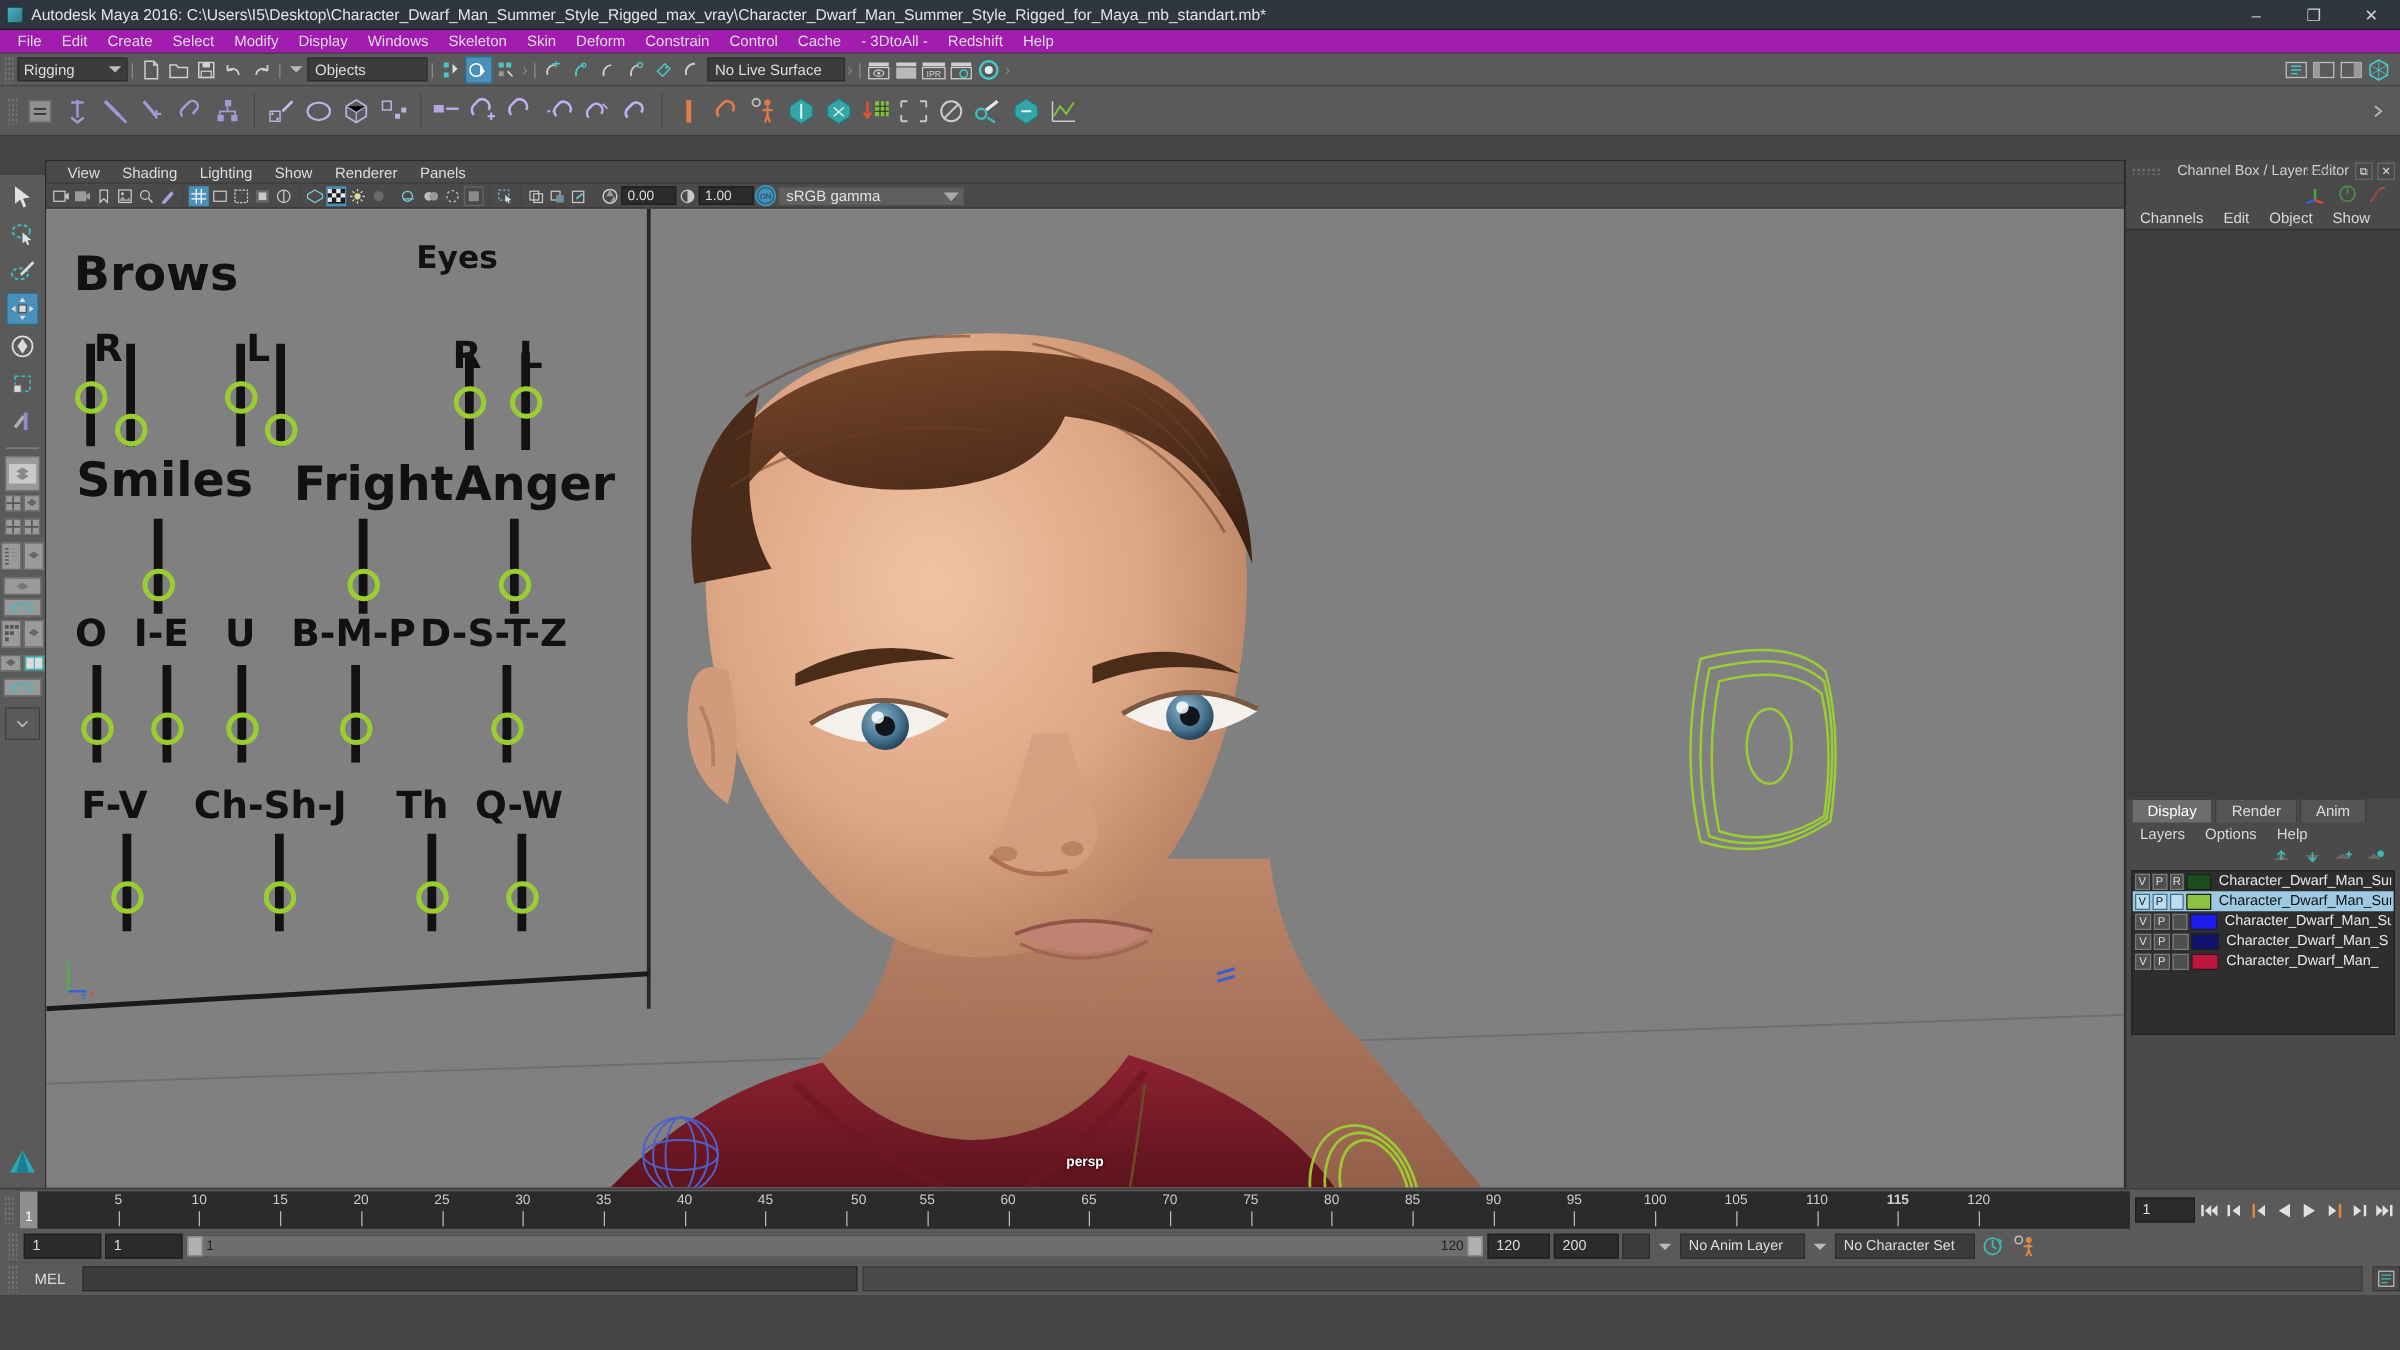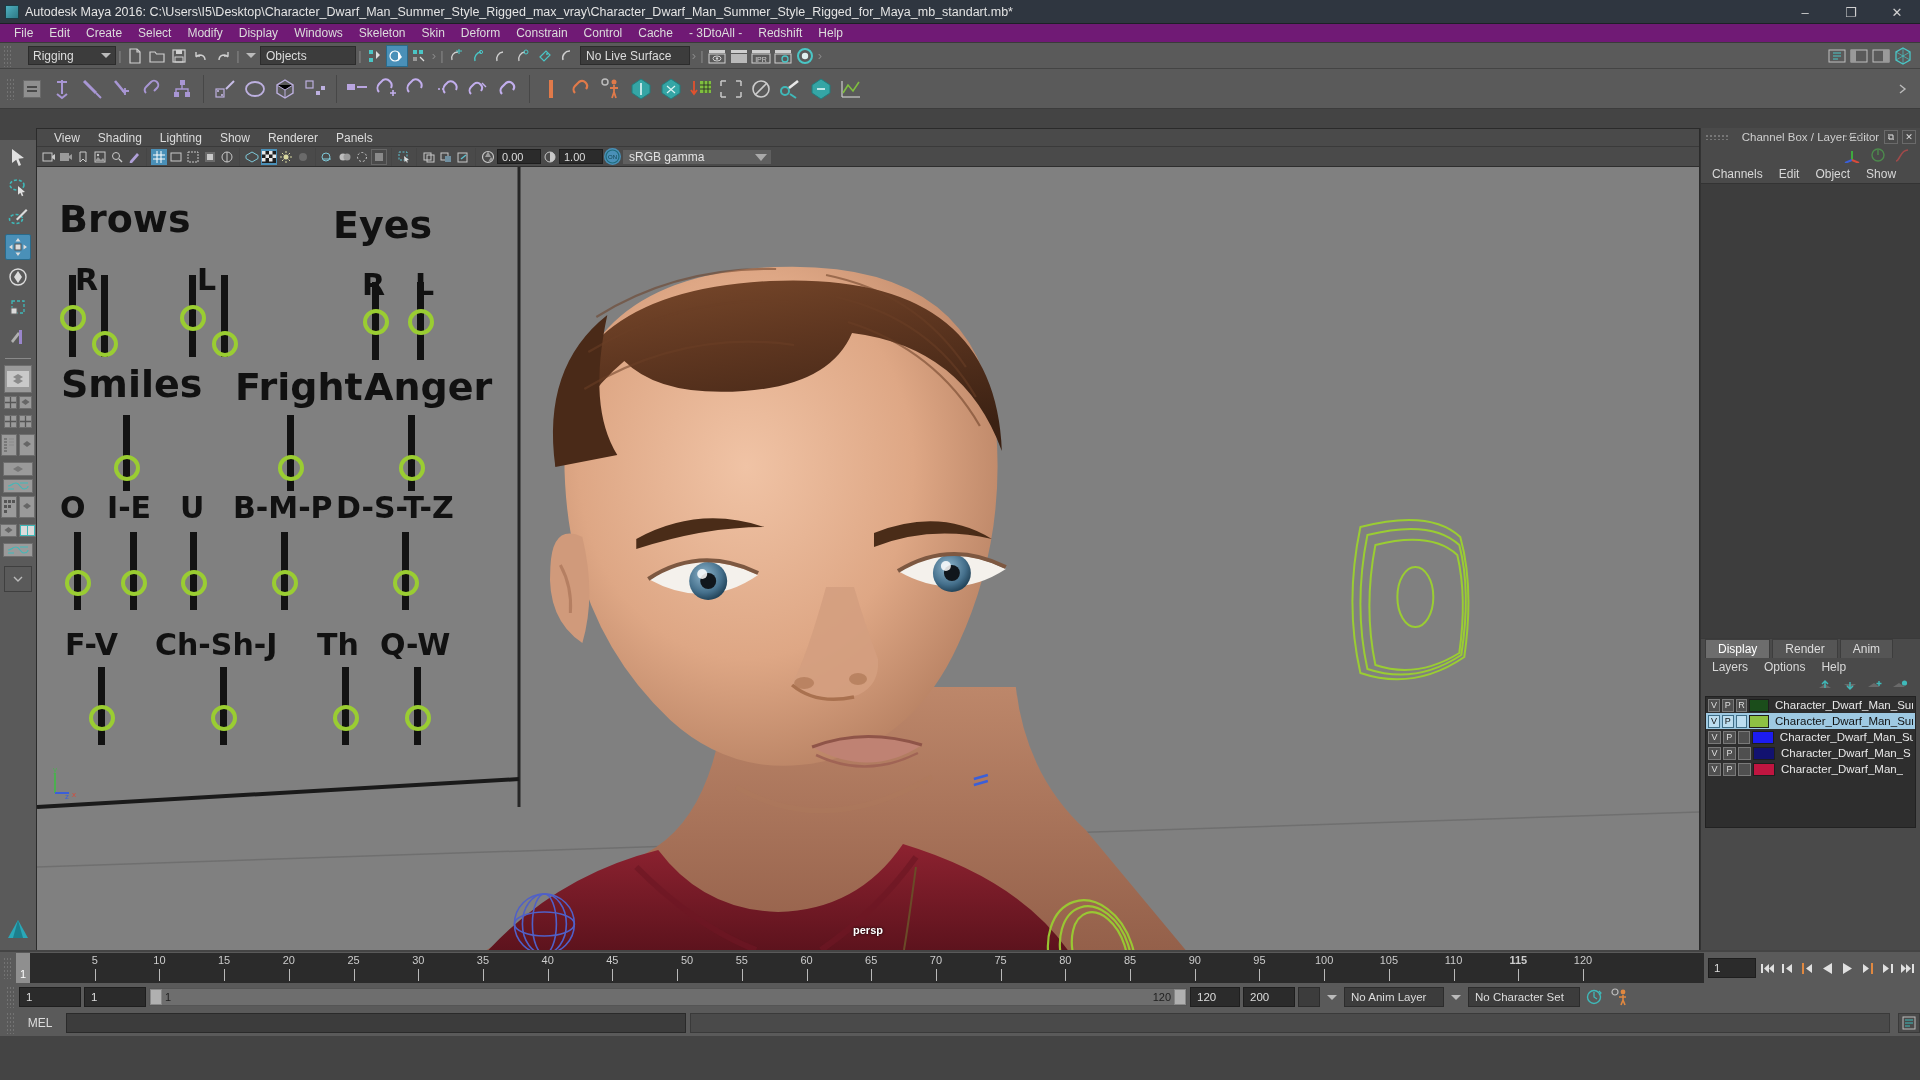--- a/index.html
+++ b/index.html
@@ -20,21 +20,21 @@
   .tb-icon{ width:14px;height:14px;margin:0 6px 0 5px;
     background:linear-gradient(135deg,#4fb0c0,#2d7a86); border:1px solid #1b3d45;}
   .tb-title{ font-size:12.5px; color:#e4e4e4; white-space:nowrap; letter-spacing:0px;}
   .tb-btns{ position:absolute; right:0; top:0; height:24px; display:flex; }
   .tb-btn{ width:46px;height:24px;display:flex;align-items:center;justify-content:center;
     color:#d0d0d0;font-size:13px;}
 
   
   .menubar{
     position:absolute; left:0; top:24px; width:1920px; height:19px;
-    background:#701a75; display:flex; align-items:center; padding-left:6px;
+    background:#a21caf; display:flex; align-items:center; padding-left:6px;
     border-bottom:1px solid #3a3a3a;
   }
   .menubar .mi{ padding:1px 8px; font-size:12px; color:#dcdcdc; cursor:default; }
 
   
   .statusline{
     position:absolute; left:0; top:43px; width:1920px; height:26px;
     background:#5a5a5a; display:flex; align-items:center; gap:0px;
     border-bottom:1px solid #444;
   }
@@ -236,21 +236,21 @@
       <div class="mi">Constrain</div>
       <div class="mi">Control</div>
       <div class="mi">Cache</div>
       <div class="mi">- 3DtoAll -</div>
       <div class="mi">Redshift</div>
       <div class="mi">Help</div>
     </div>
 
   <div class="statusline">
     <div class="grip"></div>
-    <div class="combo" style="width:88px;margin-left:14px;">
+    <div class="combo" style="width:88px;margin-left:0;">
       <span>Rigging</span>
       <span class="arrow"></span>
     </div>
     <div class="sepdot">|</div>
     <div class="tbtn">
       <svg width="16" height="16" viewBox="0 0 16 16">
           <path d="M3 1h7l3 3v11H3z" fill="none" stroke="#cfcfcf" stroke-width="1.2"></path>
           <path d="M10 1v3h3" fill="none" stroke="#cfcfcf" stroke-width="1.2"></path>
         </svg>
     </div>
@@ -1011,21 +1011,21 @@
       </svg>
 
       <div class="rig">
         <svg width="484" height="660" viewBox="0 0 484 660" style="position:absolute;left:0;top:0;">
           <rect x="0" y="0" width="482" height="660" fill="#808080"></rect>
           <path d="M482 0 v640" stroke="#262626" stroke-width="3"></path>
           <path d="M0 640 L482 612" stroke="#1a1a1a" stroke-width="4" fill="none"></path>
         </svg>
         <div id="riglayer" style="position:absolute;left:0;top:0;width:484px;height:660px;">
             <div class="rig-label" style="left: 22px; top: 30px; font-size: 38px; color: rgb(17, 17, 17);">Brows</div>
-            <div class="rig-label" style="left: 296px; top: 36px; font-size: 38px; color: rgb(17, 17, 17);">Eyes</div>
+            <div class="rig-label" style="left: 296px; top: 24px; font-size: 25px; color: rgb(17, 17, 17);">Eyes</div>
             <div class="rig-label" style="left: 24px; top: 195px; font-size: 38px; color: rgb(17, 17, 17);">Smiles</div>
             <div class="rig-label" style="left: 198px; top: 198px; font-size: 38px; color: rgb(17, 17, 17);">Fright</div>
             <div class="rig-label" style="left: 327px; top: 198px; font-size: 38px; color: rgb(17, 17, 17);">Anger</div>
             <div class="rig-label" style="left: 38px; top: 95px; font-size: 30px; color: rgb(17, 17, 17);">R</div>
             <div class="rig-label" style="left: 160px; top: 95px; font-size: 30px; color: rgb(17, 17, 17);">L</div>
             <div class="rig-label" style="left: 325px; top: 100px; font-size: 30px; color: rgb(17, 17, 17);">R</div>
             <div class="rig-label" style="left: 378px; top: 100px; font-size: 30px; color: rgb(17, 17, 17);">L</div>
             <div class="rig-label" style="left: 23px; top: 323px; font-size: 30px; color: rgb(17, 17, 17);">O</div>
             <div class="rig-label" style="left: 70px; top: 323px; font-size: 30px; color: rgb(17, 17, 17);">I-E</div>
             <div class="rig-label" style="left: 143px; top: 323px; font-size: 30px; color: rgb(17, 17, 17);">U</div>

